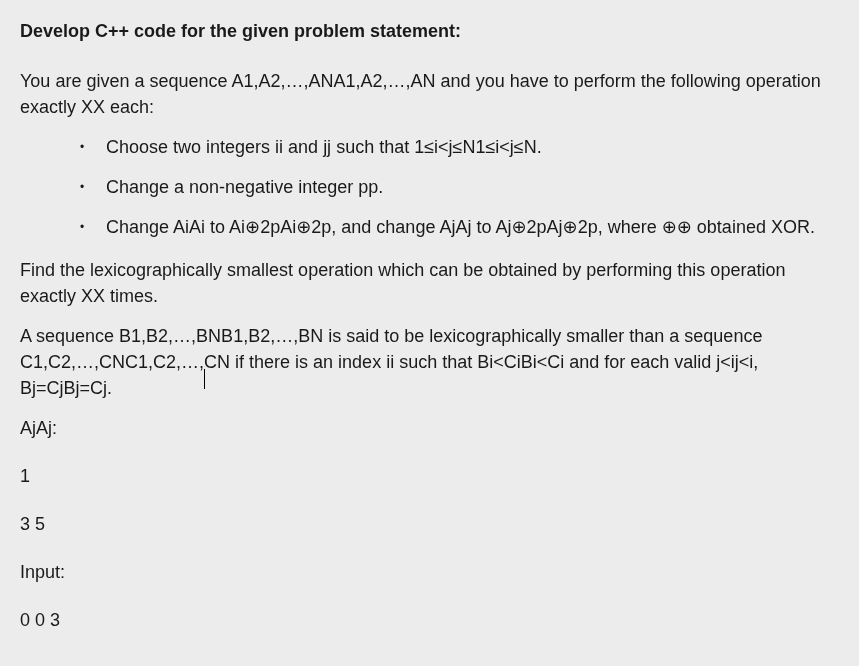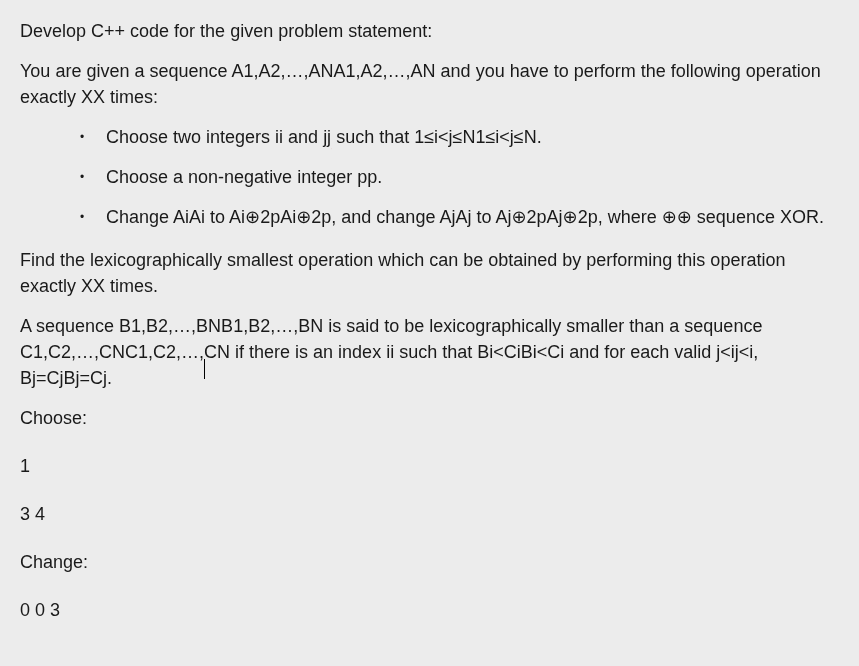--- a/index.html
+++ b/index.html
@@ -12,21 +12,22 @@
     font-size: 18px;
     line-height: 1.45;
   }
   .page {
     padding: 18px 20px 20px 20px;
   }
   p {
     margin: 0 0 14px 0;
   }
   .title {
-    margin-bottom: 14px;
+    margin-bottom: 24px;
+    font-weight: bold;
   }
   ul {
     margin: 0 0 16px 0;
     padding-left: 60px;
     list-style: none;
   }
   ul li {
     position: relative;
     margin-bottom: 14px;
     padding-left: 26px;
@@ -60,36 +61,36 @@
     border-left: 1px solid #000;
   }
 </style>
 </head>
 <body>
 
 <div class="page">
 
   <p class="title">Develop C++ code for the given problem statement:</p>
 
-  <p>You are given a sequence A1,A2,…,ANA1,A2,…,AN and you have to perform the following operation exactly XX times:</p>
+  <p>You are given a sequence A1,A2,…,ANA1,A2,…,AN and you have to perform the following operation exactly XX each:</p>
 
   <ul>
     <li>
       <span>Choose two integers ii and </span><span class="squiggle">jj</span><span> such that 1≤i&lt;j≤N1≤i&lt;j≤N.</span>
     </li>
-    <li>Choose a non-negative integer pp.</li>
-    <li>Change AiAi to Ai⊕2pAi⊕2p, and change AjAj to Aj⊕2pAj⊕2p, where ⊕⊕ sequence XOR.</li>
+    <li>Change a non-negative integer pp.</li>
+    <li>Change AiAi to Ai⊕2pAi⊕2p, and change AjAj to Aj⊕2pAj⊕2p, where ⊕⊕ obtained XOR.</li>
   </ul>
 
   <p>Find the lexicographically smallest operation which can be obtained by performing this operation exactly XX times.</p>
 
   <p>
     <span>A sequence B1,B2,…,BNB1,B2,…,BN is said to be lexicographically smaller than a sequence C1,C2,…,CNC1,C2,…,</span><span class="cursor-holder"><span class="text-cursor"></span></span><span>CN if there is an index ii such that Bi&lt;CiBi&lt;Ci and for each valid j&lt;ij&lt;i, Bj=CjBj=Cj.</span>
   </p>
 
-  <p class="io-line">Choose:</p>
+  <p class="io-line">AjAj:</p>
   <p class="io-line">1</p>
-  <p class="io-line">3 4</p>
+  <p class="io-line">3 5</p>
 
-  <p class="io-line">Change:</p>
+  <p class="io-line">Input:</p>
   <p class="io-line">0 0 3</p>
 
 </div>
 
 </body></html>

